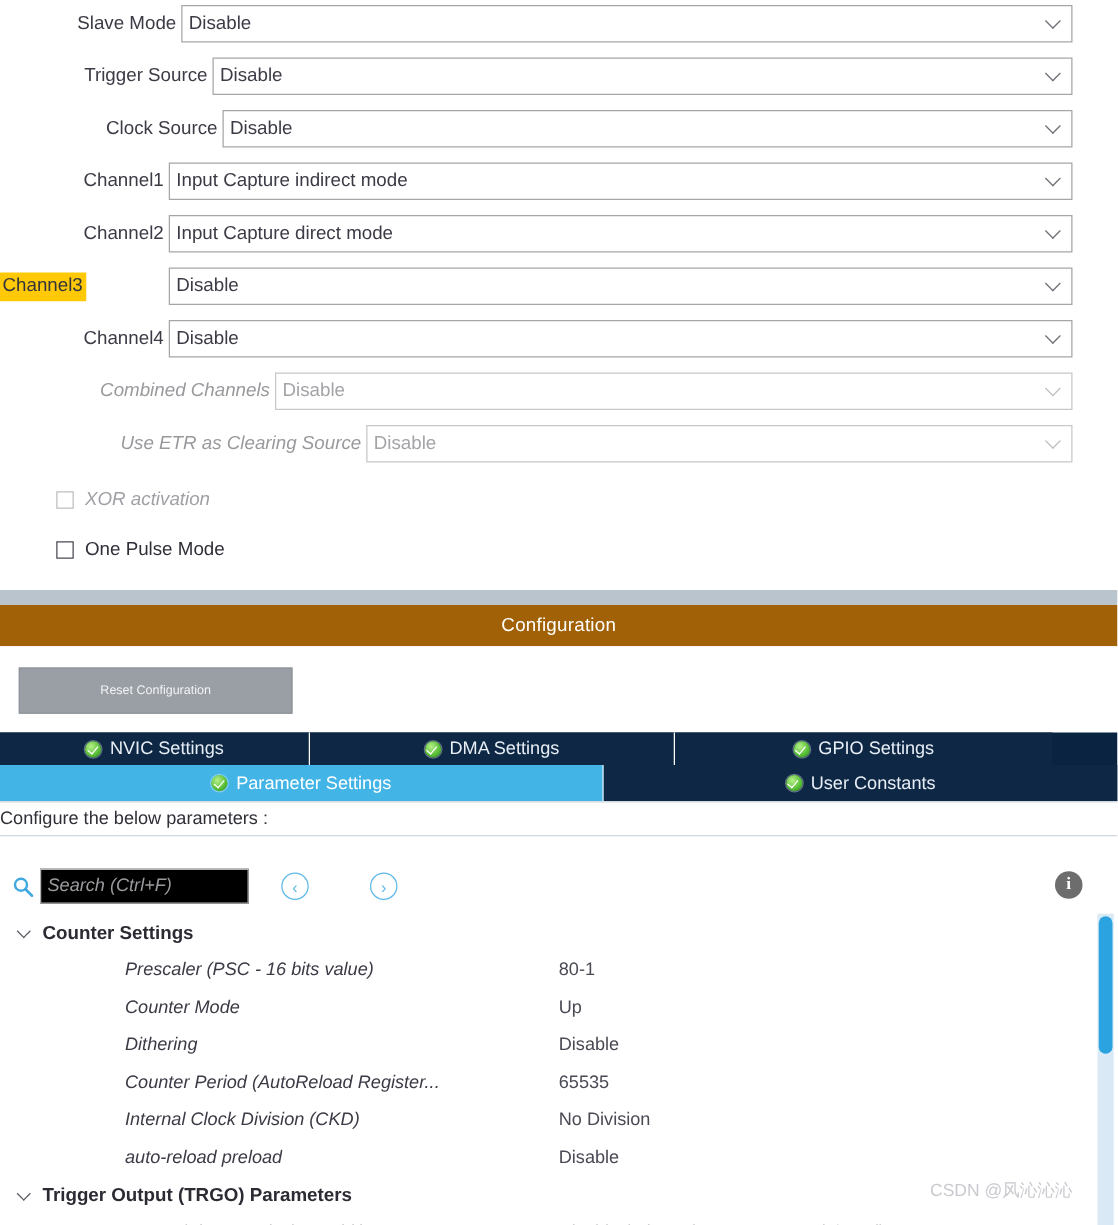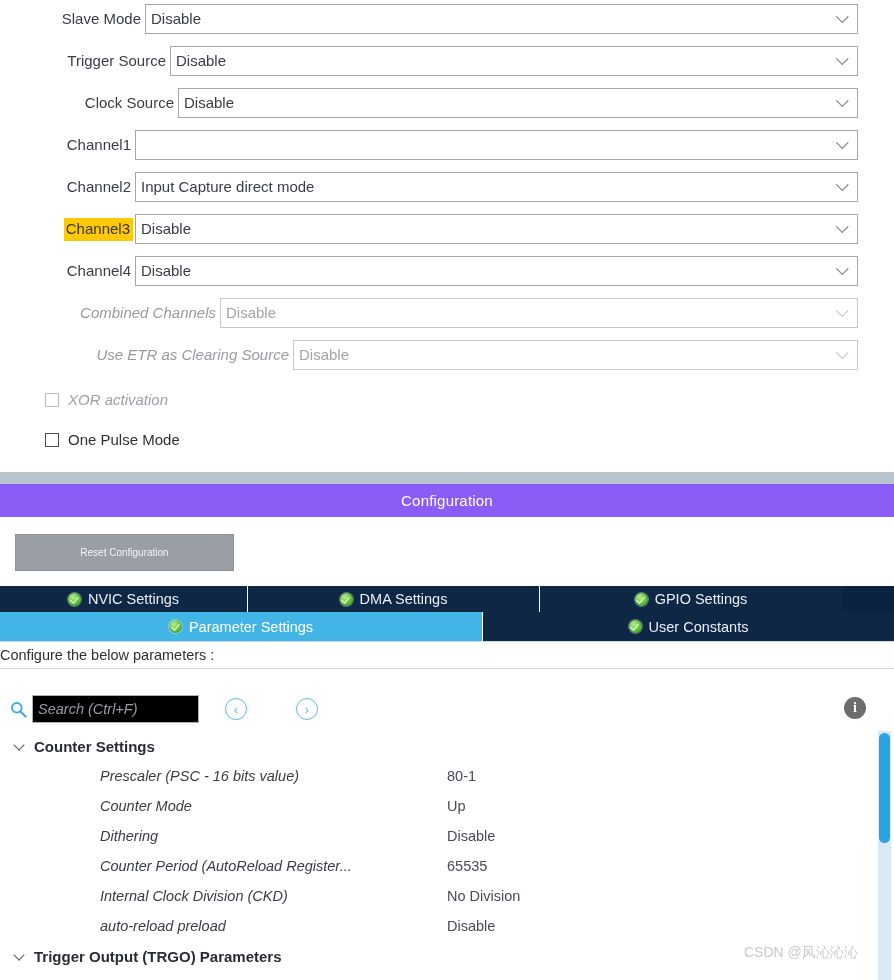--- a/index.html
+++ b/index.html
@@ -61,21 +61,21 @@
   .cb-label.disabled { color: #a0a0a6; font-style: italic; }
 
   
   #splitter {
     position: absolute; left: 0; top: 472px; width: 894px; height: 12px;
     background: #b9c4cc;
   }
   
   #config-bar {
     position: absolute; left: 0; top: 484px; width: 894px; height: 33px;
-    background: #8b5cf6; color: #ffffff;
+    background: #a16207; color: #ffffff;
     display: flex; align-items: center; justify-content: center;
     font-size: 15px; letter-spacing: .2px;
   }
   
   #reset-strip {
     position: absolute; left: 0; top: 517px; width: 894px; height: 69px;
     background: #ffffff;
   }
   #reset-btn {
     position: absolute; left: 15px; top: 17px; width: 219px; height: 37px;
@@ -228,34 +228,35 @@
     <div class="row-label" style="width:178px">Clock Source</div>
     <div class="combo" style="margin-right:36px">
       <span class="combo-value">Disable</span>
       <span class="chev"></span>
     </div>
   </div>
 
   <div class="form-row" style="top:128px">
     <div class="row-label" style="width:135px">Channel1</div>
     <div class="combo" style="margin-right:36px">
+      <span class="combo-value">Input Capture indirect mode</span>
       <span class="chev"></span>
     </div>
   </div>
 
   <div class="form-row" style="top:170px">
     <div class="row-label" style="width:135px">Channel2</div>
     <div class="combo" style="margin-right:36px">
       <span class="combo-value">Input Capture direct mode</span>
       <span class="chev"></span>
     </div>
   </div>
 
   <div class="form-row" style="top:212px">
-    <div style="width:135px;display:flex;justify-content:flex-end;align-items:center;padding-right:2px">
+    <div style="width:135px;display:flex;justify-content:flex-start;align-items:center;padding-right:2px">
       <span class="row-label highlighted">Channel3</span>
     </div>
     <div class="combo" style="margin-right:36px">
       <span class="combo-value">Disable</span>
       <span class="chev"></span>
     </div>
   </div>
 
   <div class="form-row" style="top:254px">
     <div class="row-label" style="width:135px">Channel4</div>

